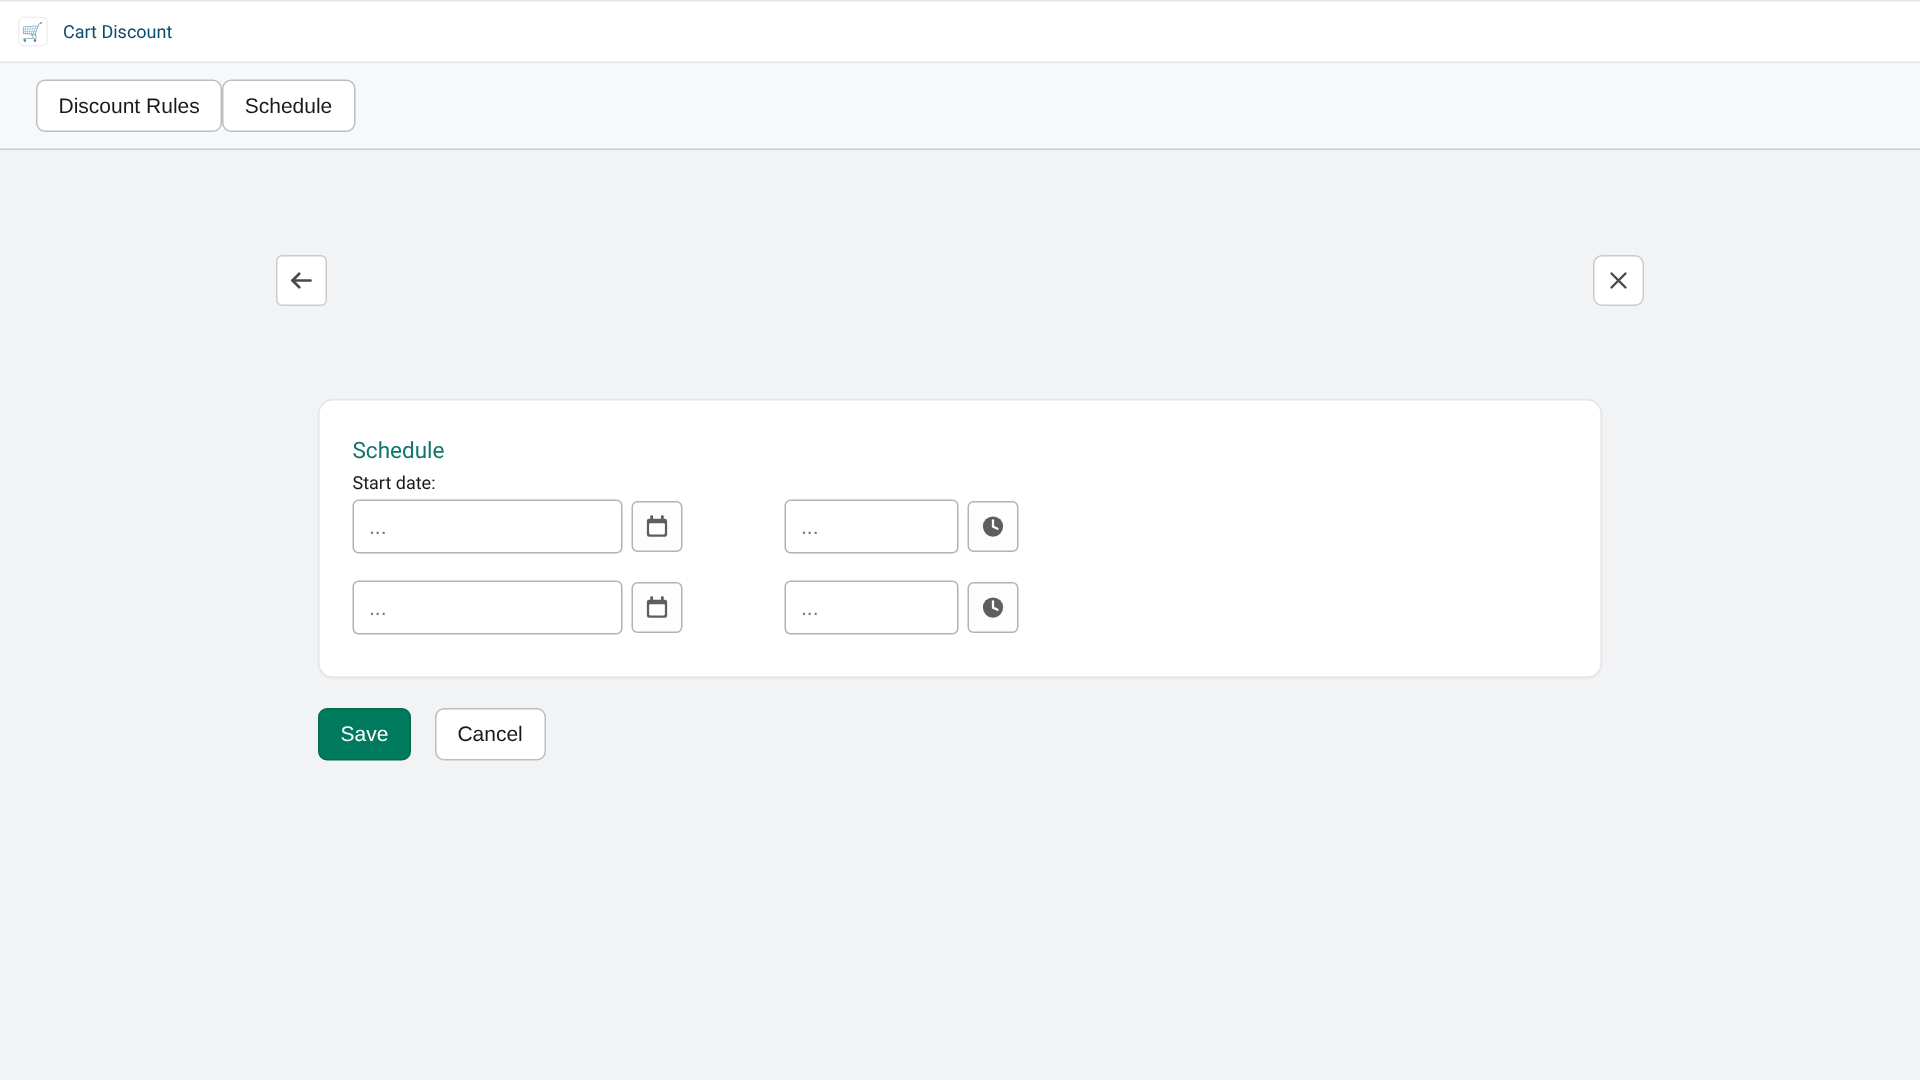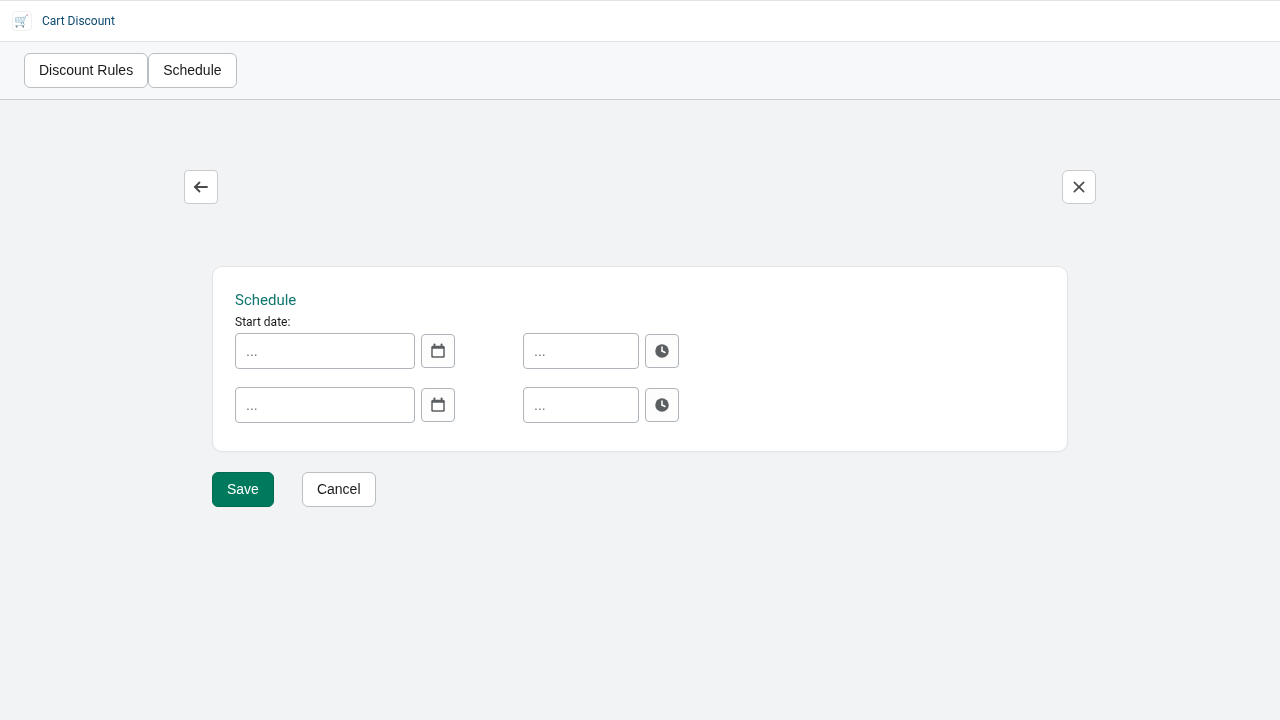--- a/index.html
+++ b/index.html
@@ -166,21 +166,21 @@
     justify-content: center;
     cursor: pointer;
   }
   .icon-btn svg { width: 18px; height: 18px; }
 
   
   .footer-actions {
     max-width: 856px;
     margin: 20px auto 0;
     display: flex;
-    gap: 28px;
+    gap: 16px;
   }
 </style>
 </head>
 <body>
 
 <div class="top-bar">
   <span class="app-icon">🛒</span>
   <span class="app-title">Cart Discount</span>
 </div>
 

